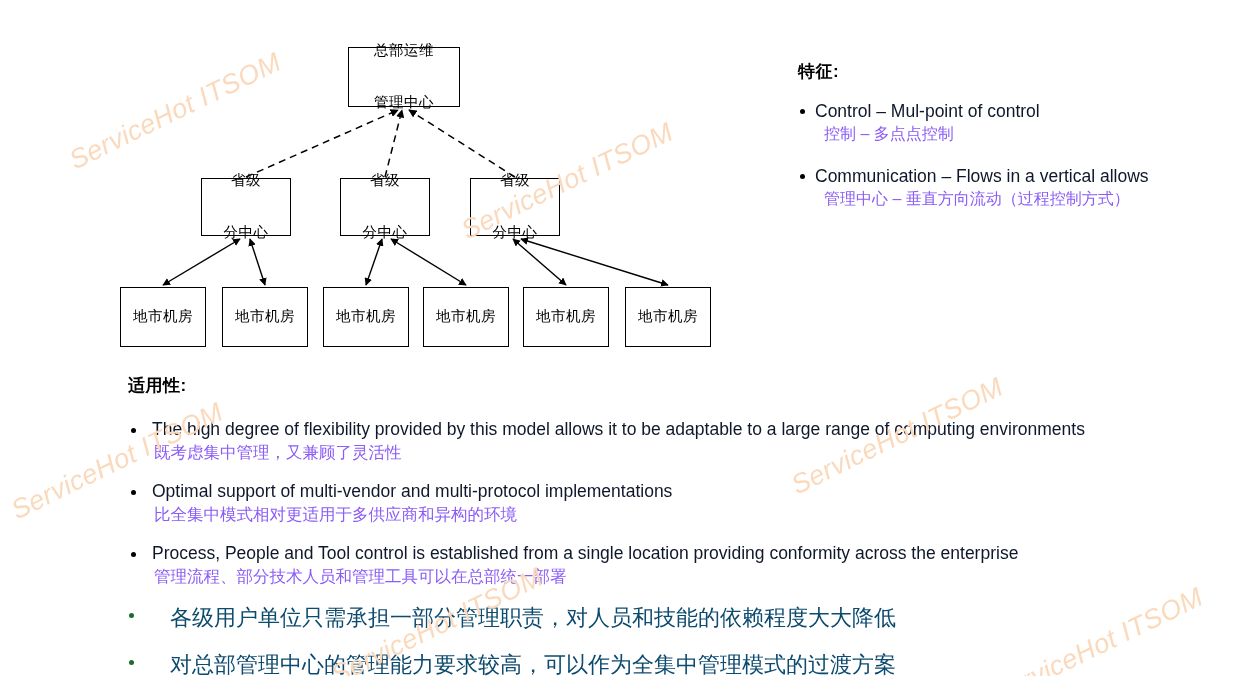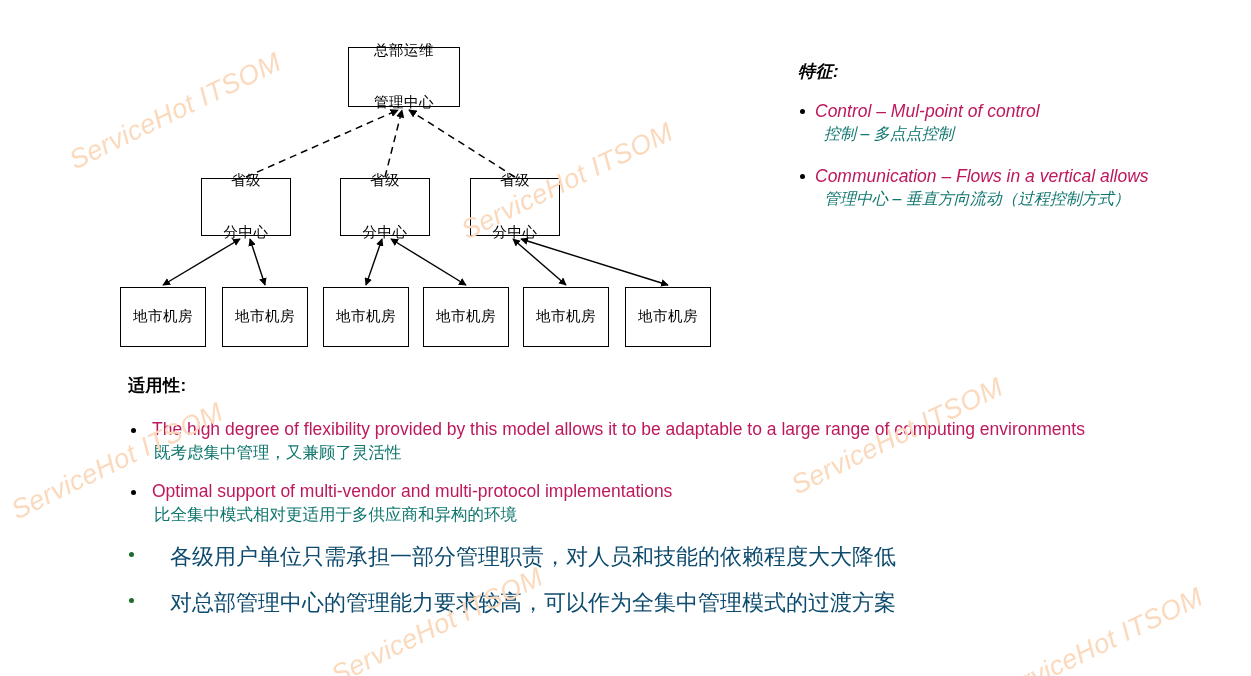--- a/index.html
+++ b/index.html
@@ -68,21 +68,20 @@
   }
   .node span { display: block; }
 
   
   #features {
     position: absolute;
     left: 798px;
     top: 60px;
     width: 440px;
     z-index: 4;
-    font-style: italic;
   }
   .panel-title {
     font-size: 17px;
     font-weight: bold;
     color: #000;
     margin: 0 0 18px 0;
     letter-spacing: 0.5px;
   }
   .feat-item {
     position: relative;
@@ -94,27 +93,27 @@
     left: 2px;
     top: 8px;
     width: 5px;
     height: 5px;
     background: #000;
     border-radius: 50%;
   }
   .en-line {
     font-size: 17.5px;
     line-height: 1.22;
-    color: #be185d;
+    color: #0f172a;
     white-space: nowrap;
   }
   .zh-line {
     font-size: 16px;
     line-height: 1.3;
-    color: #0f766e;
+    color: #8b5cf6;
     padding-left: 9px;
     margin-top: 2px;
     white-space: nowrap;
   }
 
   
   #applicability {
     position: absolute;
     left: 128px;
     top: 374px;
@@ -249,20 +248,25 @@
     <div class="en-line">The high degree of flexibility provided by this model allows it to be adaptable to a large range of computing environments</div>
     <div class="zh-line">既考虑集中管理，又兼顾了灵活性</div>
   </div>
 
   <div class="app-item">
     <span class="dot"></span>
     <div class="en-line">Optimal support of multi-vendor and multi-protocol implementations</div>
     <div class="zh-line">比全集中模式相对更适用于多供应商和异构的环境</div>
   </div>
 
+  <div class="app-item">
+    <span class="dot"></span>
+    <div class="en-line">Process, People and Tool control is established from a single location providing conformity across the enterprise</div>
+    <div class="zh-line">管理流程、部分技术人员和管理工具可以在总部统一部署</div>
+  </div>
 
   <div class="app-item green">
     <span class="dot"></span>
     <div class="zh-only">各级用户单位只需承担一部分管理职责，对人员和技能的依赖程度大大降低</div>
   </div>
 
   <div class="app-item green">
     <span class="dot"></span>
     <div class="zh-only">对总部管理中心的管理能力要求较高，可以作为全集中管理模式的过渡方案</div>
   </div>

